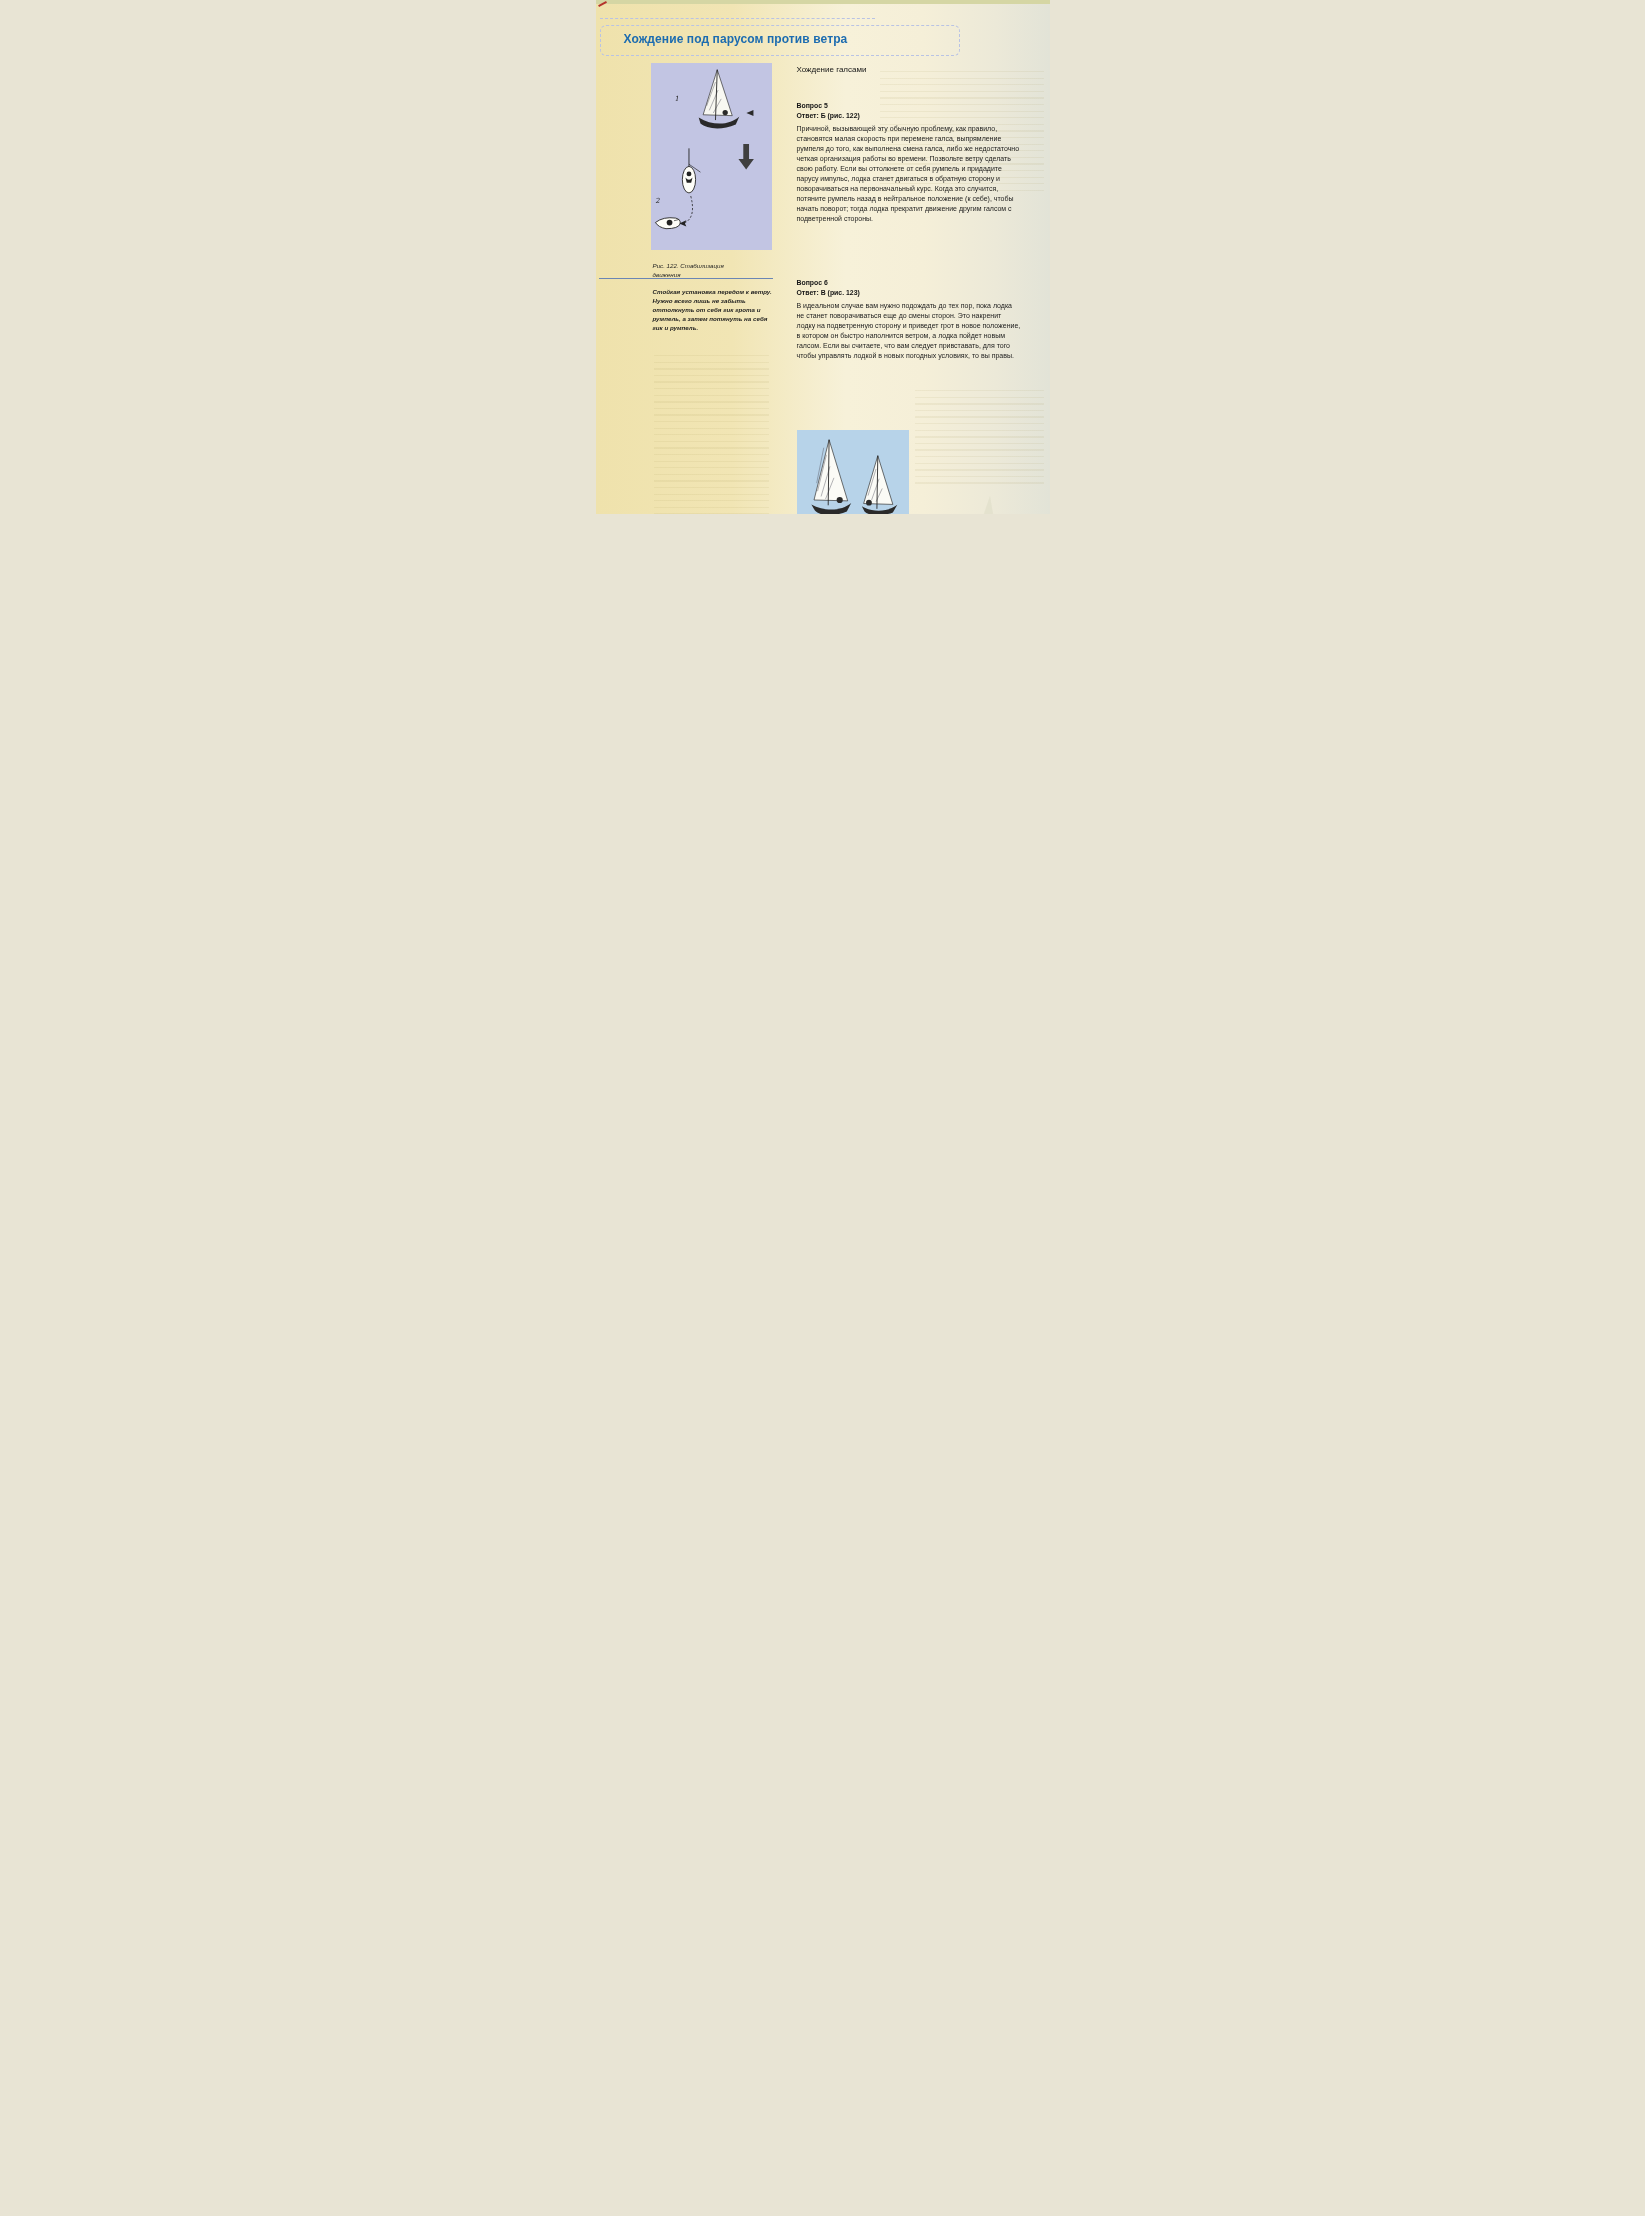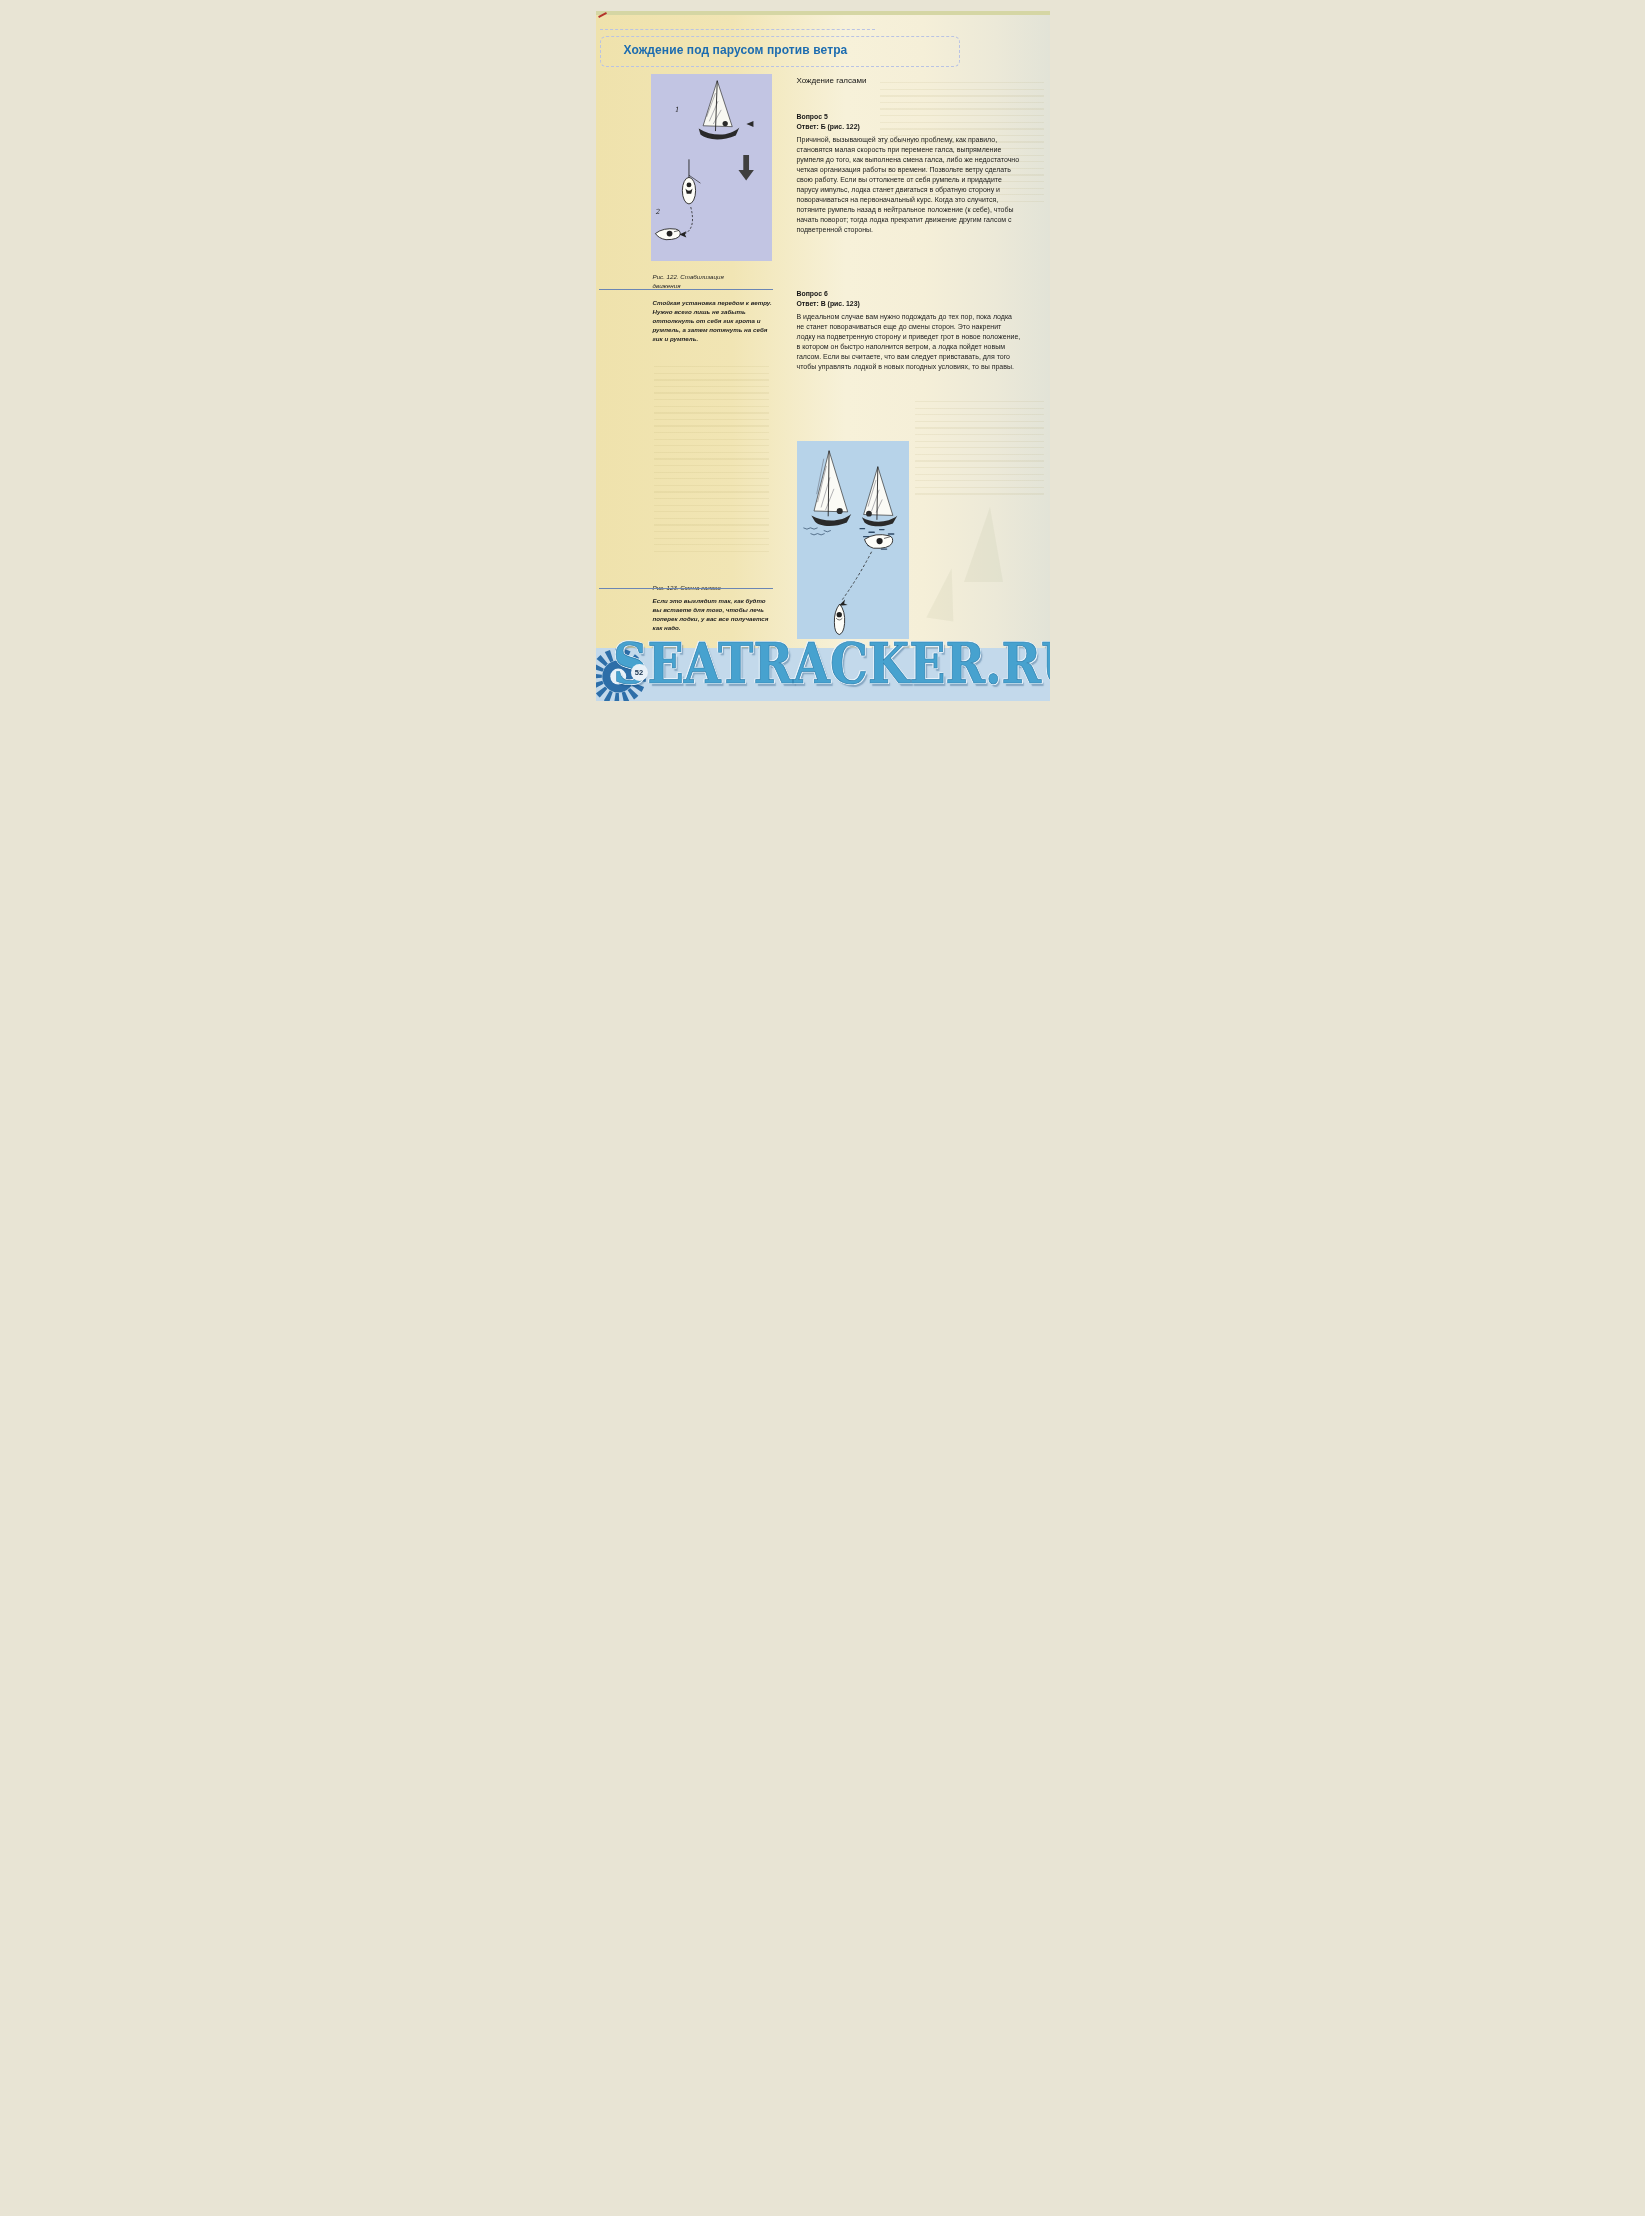--- a/index.html
+++ b/index.html
@@ -1,17 +1,17 @@
 <!DOCTYPE html>
 <html style="font-size:7px"><head>
 <meta charset="utf-8">
 <style>
   html,body{margin:0;padding:0;background:#e8e4d4;}
   .page{
-    position:relative;width:454px;height:690px;margin:11px auto;overflow:hidden;
+    position:relative;width:454px;height:514px;margin:0 auto;overflow:hidden;
     font-family:"Liberation Sans",sans-serif;color:#1c1c1c;
     background:linear-gradient(90deg,#efe2ac 0%,#f1e5b4 30%,#f4ebc6 42%,#f7f1d9 55%,#f5efd8 72%,#ece9d8 88%,#e2e3d7 100%);
   }
   .top-edge{position:absolute;left:0;top:0;width:100%;height:3.5px;background:#d5d6a4;}
   .corner-mark{position:absolute;left:2.7px;top:3.1px;width:8.9px;height:1.8px;background:#b5342c;transform:rotate(-28deg);}
   .dash-top{position:absolute;left:4.4px;top:17.7px;width:275px;border-top:1.3px dashed #b9c3e4;}
   .title-frame{position:absolute;left:4.4px;top:25px;width:358px;height:29px;border:1.3px dashed #b9c3e4;border-radius:6.2px;}
   .page-title{
     position:absolute;left:28px;top:32px;margin:0;
     font-size:12px;font-weight:bold;color:#1c6cb0;letter-spacing:0.1px;white-space:nowrap;

